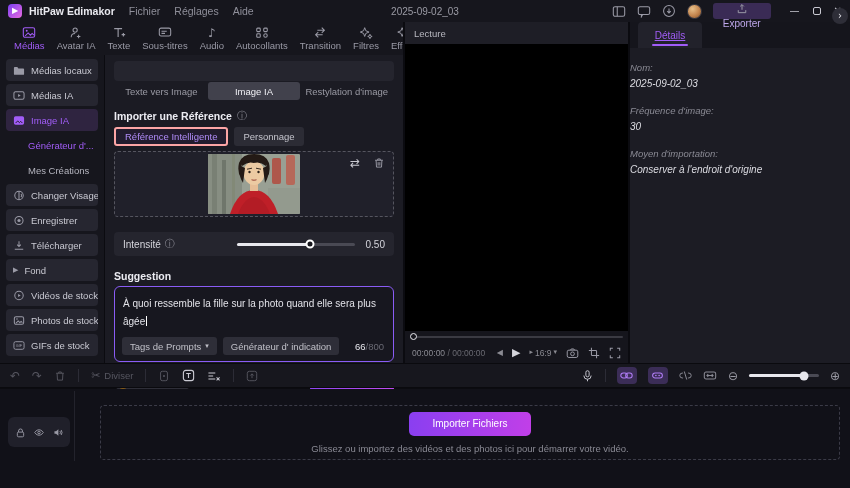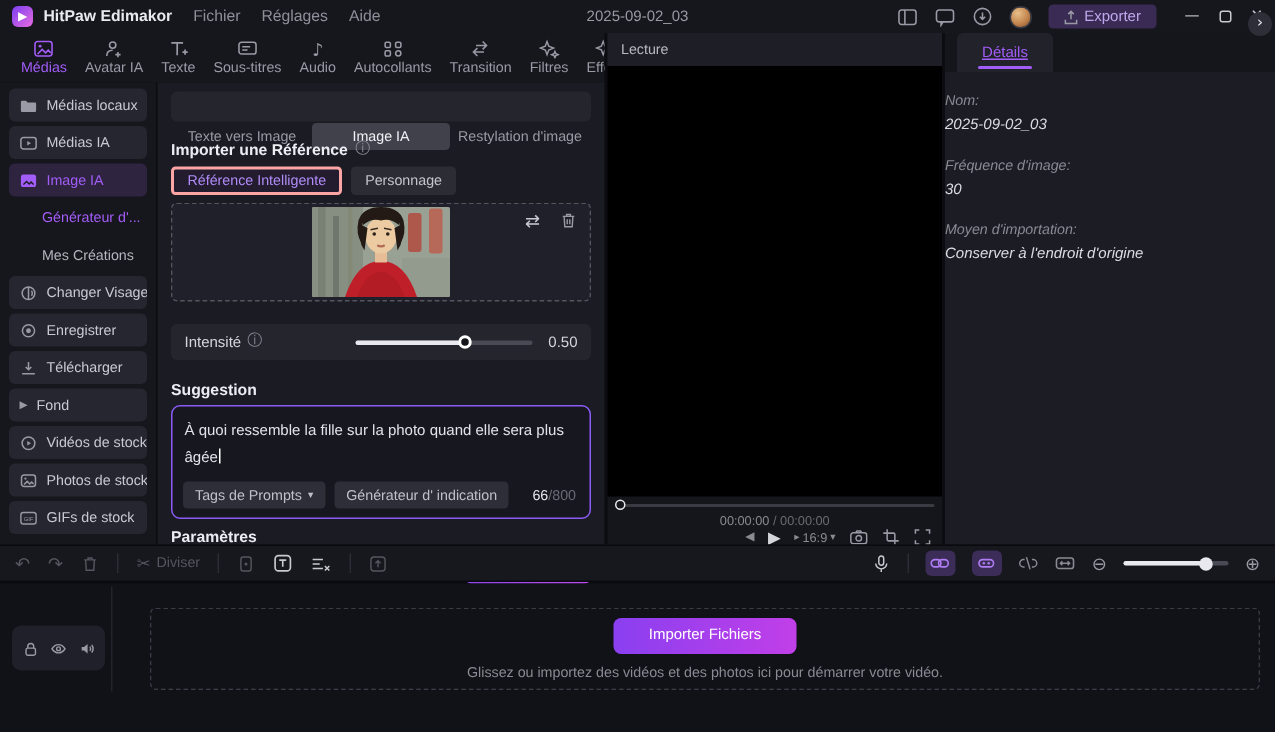--- a/index.html
+++ b/index.html
@@ -16,21 +16,21 @@
   .logo { width:14px; height:14px; border-radius:4px; margin-right:7px;
     background:linear-gradient(135deg,#7b3ff2,#e86be0); display:flex; align-items:center; justify-content:center;
     color:#fff; font-size:8px; }
   .appname { font-size:10.5px; font-weight:bold; color:#e9e9ef; margin-right:14px; }
   .menu { font-size:10.5px; color:#8f8f9a; margin-right:14px; cursor:default; }
   .proj-title { position:absolute; left:0; right:0; text-align:center; font-size:10px; color:#9a9aa4; pointer-events:none; }
   .tb-right { margin-left:auto; display:flex; align-items:center; gap:11px; z-index:2; }
   .avatar { width:15px; height:15px; border-radius:50%;
     background:radial-gradient(circle at 35% 30%, #e8c08a 0%, #c4854e 55%, #7e4f28 100%); border:1px solid #3a3a44; }
   .export-btn { height:16px; padding:0 10px; border-radius:3px; background:#3a2b55; color:#bfa8ec;
-    font-size:10px; display:flex; align-items:center; gap:4px; }
+    font-size:10px; display:flex; align-items:center; gap:4px;flex-direction:column; }
   .winctl { display:flex; align-items:center; gap:13px; margin-left:8px; color:#c9c9d2; }
   .winctl .glyph { font-size:10px; }
   .max-box { width:8px; height:8px; border:1px solid #c9c9d2; border-radius:2px; }
 
   
   .ribbon { position:absolute; left:0; top:22px; width:403px; height:33px; background:#16161d;
     display:flex; align-items:center; padding-left:8px; overflow:hidden; }
   .tab { display:flex; flex-direction:column; align-items:center; justify-content:center; gap:1px;
     padding:0 6px; height:33px; color:#9a9aa6; flex:0 0 auto; }
   .tab .tlabel { font-size:9.5px; white-space:nowrap; }
@@ -48,21 +48,21 @@
   .side-item.active, .side-item.active .ico { color:#a25df8; }
   .side-sub { background:transparent; padding-left:22px; color:#b5b5bf; }
   .side-sub.active-sub { color:#a25df8; background:transparent; }
 
   
   .panel { position:absolute; left:105px; top:55px; width:298px; height:308px; background:#1b1b23; padding:0 9px; }
   .seg { margin-top:6px; height:20px; background:#25252e; border-radius:4px; display:flex; align-items:center; padding:1px; }
   .seg-tab { flex:1; height:18px; display:flex; align-items:center; justify-content:center;
     font-size:9.5px; color:#9a9aa4; border-radius:3px; white-space:nowrap;margin-top:40px; }
   .seg-tab.active { background:#41414c; color:#f0f0f5; }
-  .sec-label { margin-top:13px; display:flex; align-items:center; gap:5px; font-size:10.5px; font-weight:bold; color:#ececf2; }
+  .sec-label { margin-top:29px; display:flex; align-items:center; gap:5px; font-size:10.5px; font-weight:bold; color:#ececf2; }
   .info { font-size:10px; color:#8a8a94; font-weight:normal; }
   .ref-pills { margin-top:5px; display:flex; gap:6px; }
   .pill { height:19px; padding:0 9px; border-radius:3px; background:#2c2c35; color:#c5c5cd;
     font-size:9.5px; display:flex; align-items:center; }
   .pill.active { background:#221c2e; border:2px solid #fca5a5; color:#b08bf7; }
   .ref-box { margin-top:5px; height:66px; border:1px dashed #55555f; border-radius:4px; background:#20202a;
     position:relative; display:flex; align-items:center; justify-content:center; }
   .ref-tools { position:absolute; right:8px; top:5px; display:flex; gap:13px; align-items:center; color:#c0c0c8; }
   .ref-photo { width:92px; height:60px; border-radius:1px; overflow:hidden; }
   .intensity { margin-top:15px; height:24px; background:#25252e; border-radius:4px; display:flex; align-items:center; padding:0 9px; }
@@ -96,21 +96,21 @@
     background:linear-gradient(90deg,#8f46f2,#c04bf0); }
 
   
   .preview { position:absolute; left:405px; top:22px; width:223px; height:341px; background:#15151c; }
   .pv-header { height:22px; background:#1e1e26; display:flex; align-items:center; padding:0 9px;
     font-size:9.5px; color:#b8b8c0; }
   .pv-video { height:287px; background:#000; }
   .pv-seek { height:11px; display:flex; align-items:center; padding:0 5px; position:relative; }
   .pv-seek .line { flex:1; height:2px; background:#3a3a42; border-radius:1px; }
   .pv-seek .knob { position:absolute; left:5px; width:7px; height:7px; border-radius:50%; background:#15151c; border:1.5px solid #e8e8ee; }
-  .pv-ctrl { height:21px; display:flex; align-items:center; padding:0 7px;flex-direction:column; }
+  .pv-ctrl { height:21px; display:flex; align-items:center; padding:0 7px; }
   .pv-time { font-size:8.5px; color:#6a6a72; white-space:nowrap; }
   .pv-time .cur { color:#8a8a92; }
   .pv-icons { margin-left:auto; display:flex; align-items:center; gap:9px; color:#8a8a92; }
   .pv-play { color:#d5d5dc; font-size:11px; }
   .pv-prev { font-size:8px; }
   .ratio { display:flex; align-items:center; gap:2px; font-size:8.5px; color:#8a8a92; }
   .ratio .ri { font-size:7px; }
 
   
   .details { position:absolute; left:630px; top:22px; width:220px; height:341px; background:#1c1c24; }

